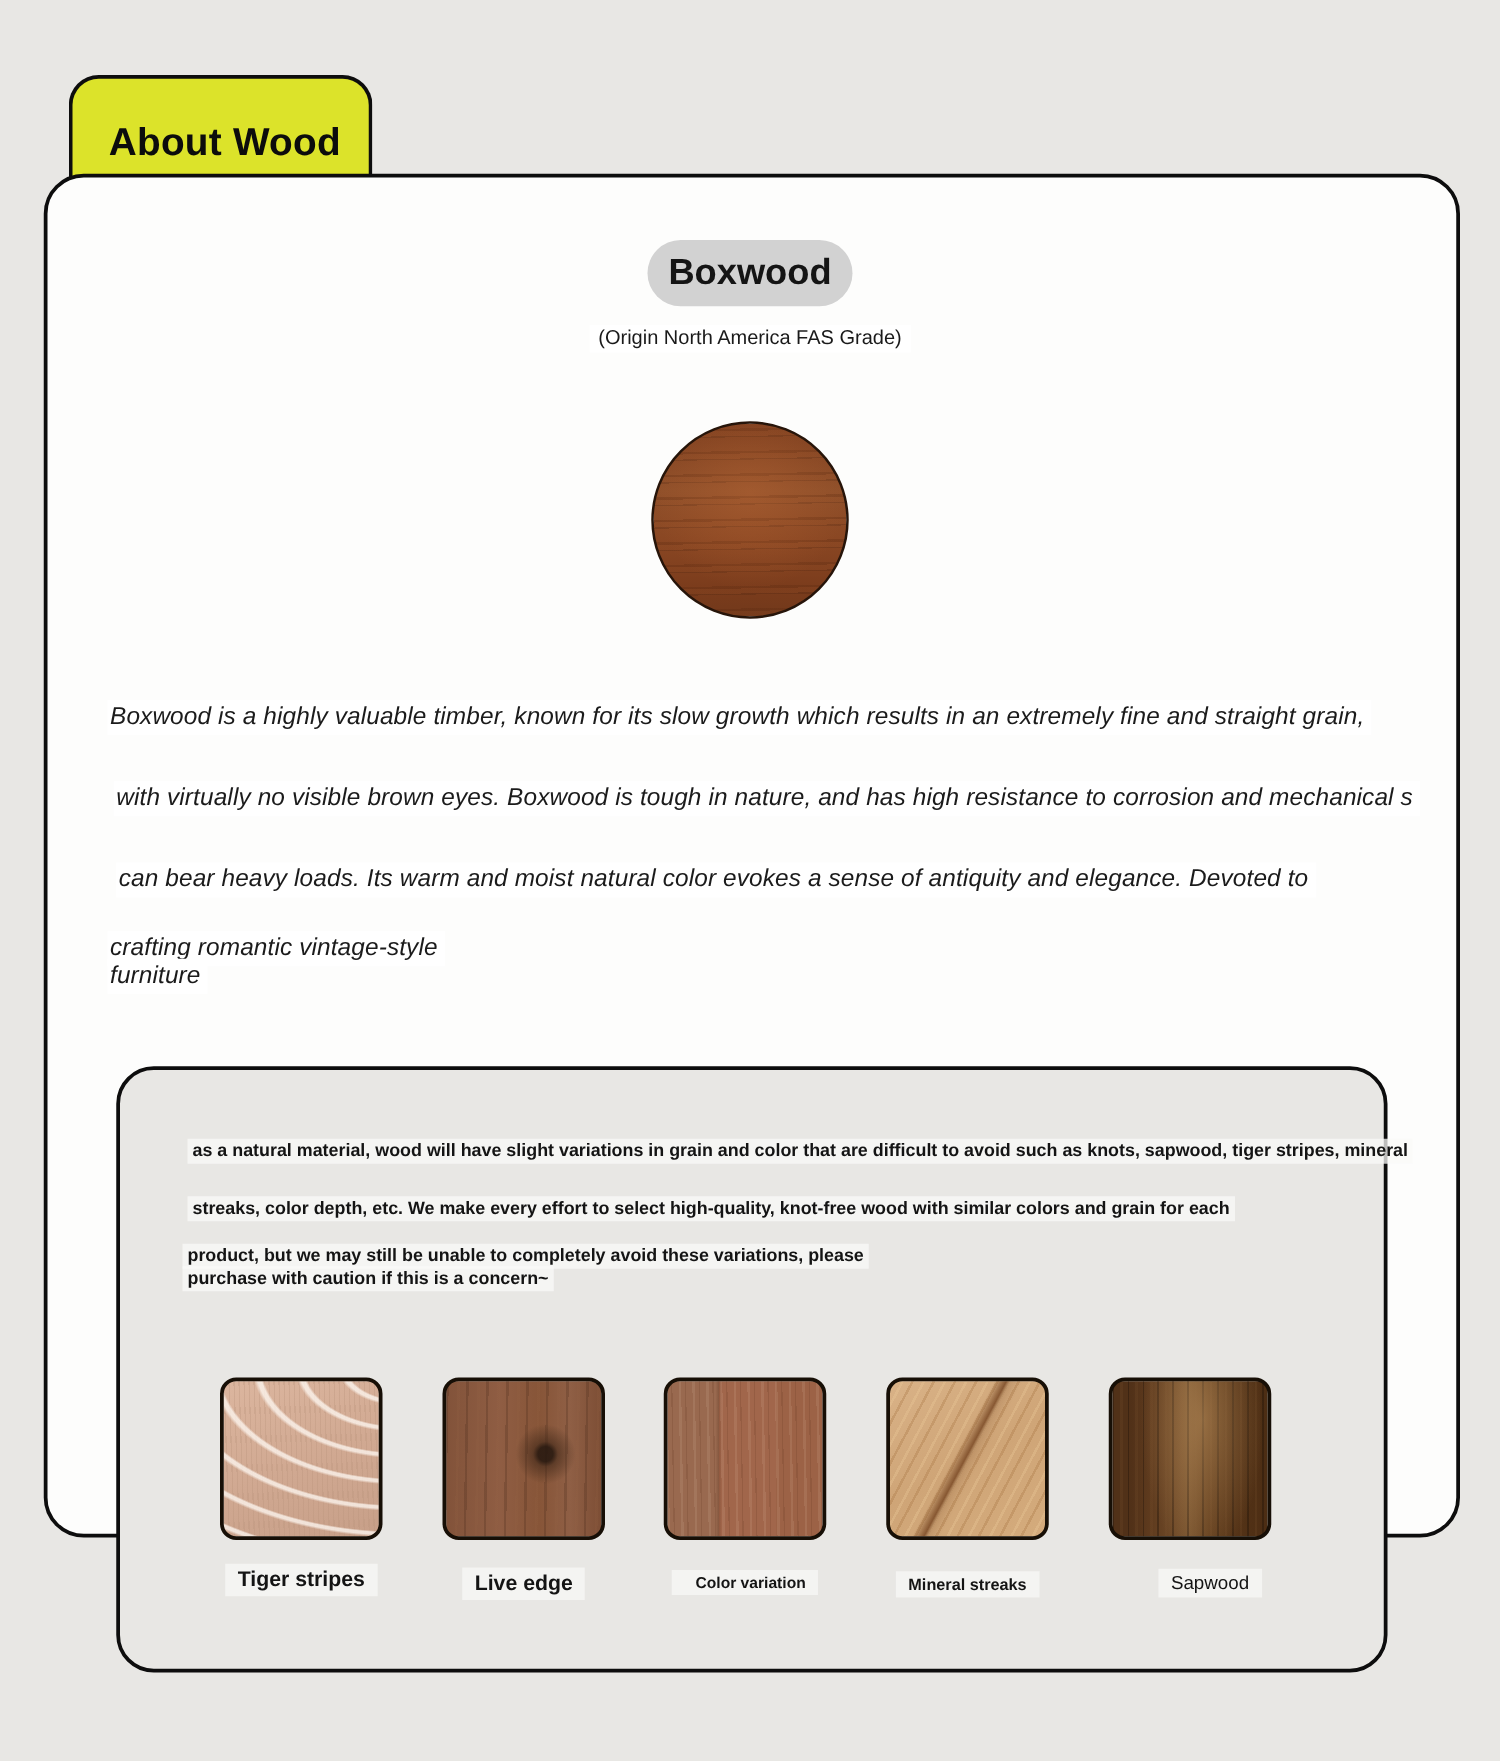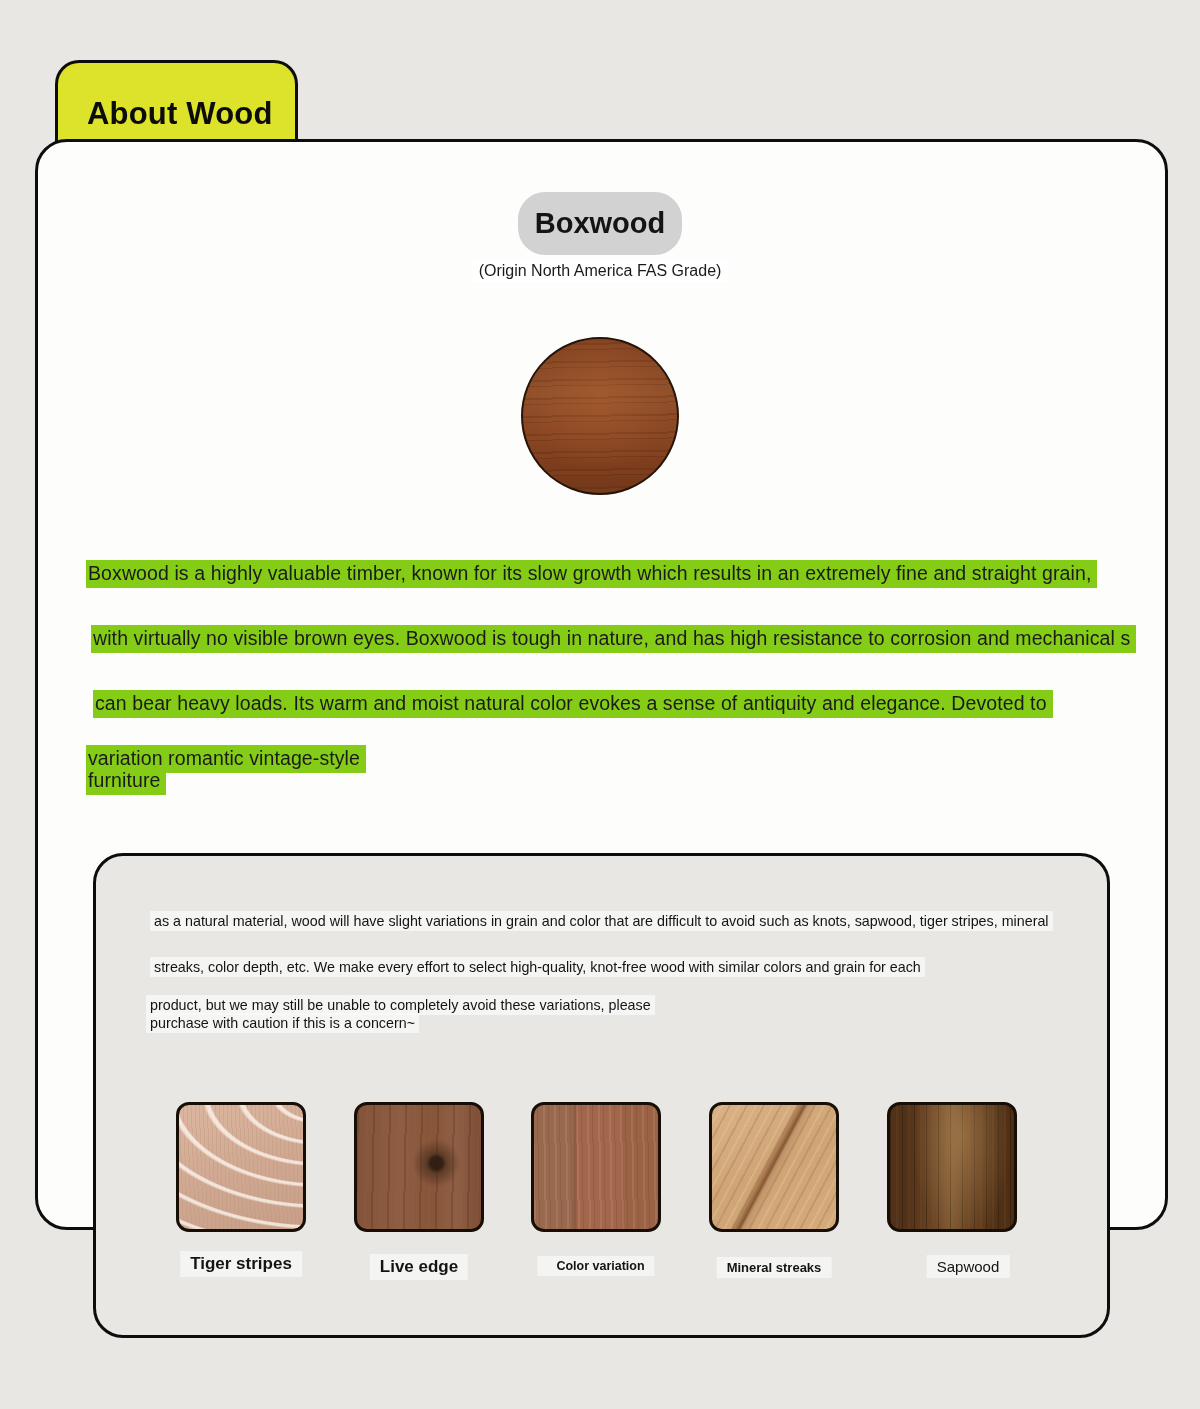--- a/index.html
+++ b/index.html
@@ -32,21 +32,21 @@
     width: 1133px; height: 1091px;
     background: #fdfdfc;
     border: 3px solid #0d0d0d;
     border-radius: 32px;
     z-index: 2;
   }
 
   
   .pill {
     position: absolute; left: 518px; top: 192px;
-    width: 164px; height: 63px;
+    width: 164px; height: 53px;
     background: #d2d2d2;
     border-radius: 27px;
     z-index: 3;
     display: flex; align-items: center; justify-content: center;
     font-size: 29px; font-weight: 700; color: #141414;
   }
   .subtitle {
     position: absolute; left: 50%; transform: translateX(-50%);
     top: 260px; z-index: 3;
     font-size: 16px; font-weight: 500; color: #1a1a1a;
@@ -69,37 +69,38 @@
         rgba(58,26,10,0.20) 11px 12px,
         rgba(0,0,0,0) 12px 18px),
       linear-gradient(180deg,#7e3f1f,#90502a 35%,#8a4723 60%,#7b3c1c 85%,#72391b);
   }
 
   
   .pline {
     position: absolute; z-index: 3;
     white-space: nowrap;
     font-size: 19.5px; font-weight: 500; color: #1b1b1b;
-    background: #84cc16; padding: 2px 6px 3px 2px;
+    background: #ffffff; padding: 2px 6px 3px 2px;
     letter-spacing: 0.1px;
+    font-style: italic;
   }
 
   
   .subcard {
     position: absolute; left: 93px; top: 853px;
     width: 1017px; height: 485px;
     background: #e8e7e4;
     border: 3px solid #0d0d0d;
     border-radius: 30px;
     z-index: 3;
   }
   .dline {
     position: absolute; z-index: 4;
     white-space: nowrap;
-    font-size: 14.3px; font-weight: 400; color: #141414;
+    font-size: 14.3px; font-weight: 700; color: #141414;
     background: rgba(250,250,248,0.75); padding: 2px 4px;
   }
 
   
   .swatch {
     position: absolute; top: 1102px;
     width: 130px; height: 130px;
     border: 3px solid #170f06;
     border-radius: 13px;
     z-index: 4;
@@ -171,21 +172,21 @@
   <span>Boxwood</span>
 </div>
 
 <div class="subtitle">(Origin North America FAS Grade)</div>
 
 <div class="wood-circle"></div>
 
 <div class="pline" style="left:86px;  top:560px;">Boxwood is a highly valuable timber, known for its slow growth which results in an extremely fine and straight grain,</div>
 <div class="pline" style="left:91px;  top:625px;">with virtually no visible brown eyes. Boxwood is tough in nature, and has high resistance to corrosion and mechanical s</div>
 <div class="pline" style="left:93px;  top:690px;">can bear heavy loads. Its warm and moist natural color evokes a sense of antiquity and elegance. Devoted to</div>
-<div class="pline" style="left:86px;  top:745px;">variation romantic vintage-style</div>
+<div class="pline" style="left:86px;  top:745px;">crafting romantic vintage-style</div>
 <div class="pline" style="left:86px;  top:767px;">furniture</div>
 
 <div class="subcard"></div>
 <div class="dline" style="left:150px; top:911px;">as a natural material, wood will have slight variations in grain and color that are difficult to avoid such as knots, sapwood, tiger stripes, mineral</div>
 <div class="dline" style="left:150px; top:957px;">streaks, color depth, etc. We make every effort to select high-quality, knot-free wood with similar colors and grain for each</div>
 <div class="dline" style="left:146px; top:995px;">product, but we may still be unable to completely avoid these variations, please</div>
 <div class="dline" style="left:146px; top:1013px;">purchase with caution if this is a concern~</div>
 
 <div class="swatch sw-tiger" style="left:176px;"></div>
 <div class="swatch sw-live" style="left:354px;"></div>

